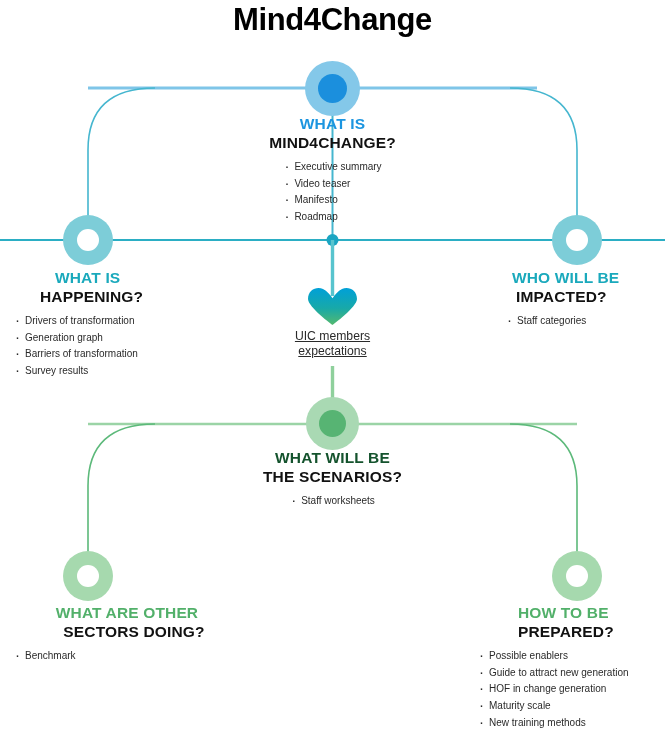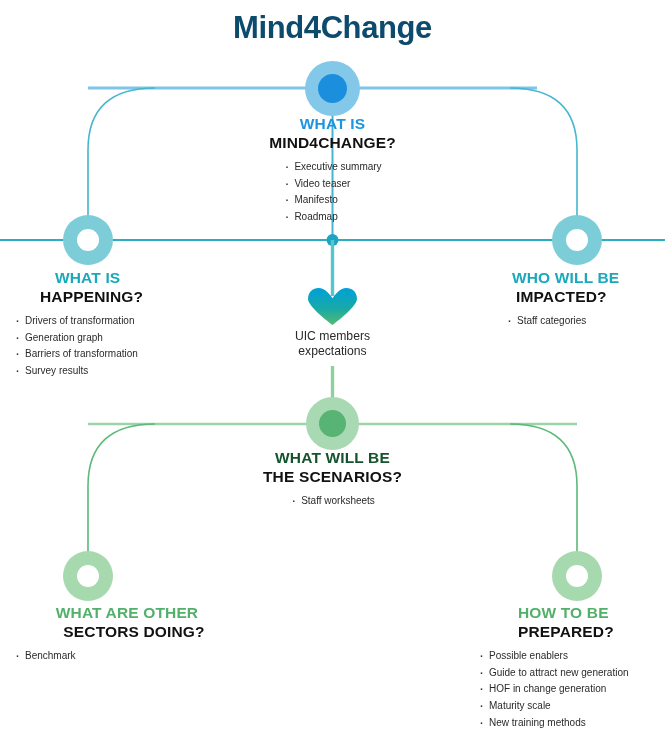--- a/index.html
+++ b/index.html
@@ -26,22 +26,22 @@
 
   
   .page-title {
     position: absolute;
     left: 0; top: 0;
     width: 665px;
     text-align: center;
     font-size: 31px;
     font-weight: bold;
     letter-spacing: -0.4px;
-    color: #0c4a6e;
-    padding-top: 10px;
+    color: #000000;
+    padding-top: 2px;
   }
 
   
   .node {
     position: absolute;
   }
   .node-heading {
     font-weight: bold;
     font-size: 15.5px;
     letter-spacing: 0.15px;
@@ -88,20 +88,21 @@
   .marker-donut { border-radius: 50%; position: absolute; }
 
   
   .heart-wrap { position: absolute; text-align: center; }
   .heart-caption {
     font-size: 12.2px;
     line-height: 15px;
     color: #2a2a2a;
     white-space: nowrap;
     margin-top: 4px;
+    text-decoration: underline;
   }
 </style>
 </head>
 <body>
 
 <div id="stage">
 
   <svg id="connectors" viewBox="0 0 665 748" width="665" height="748">
     <defs>
       <linearGradient id="heartGrad" x1="0" y1="0" x2="0" y2="1">

